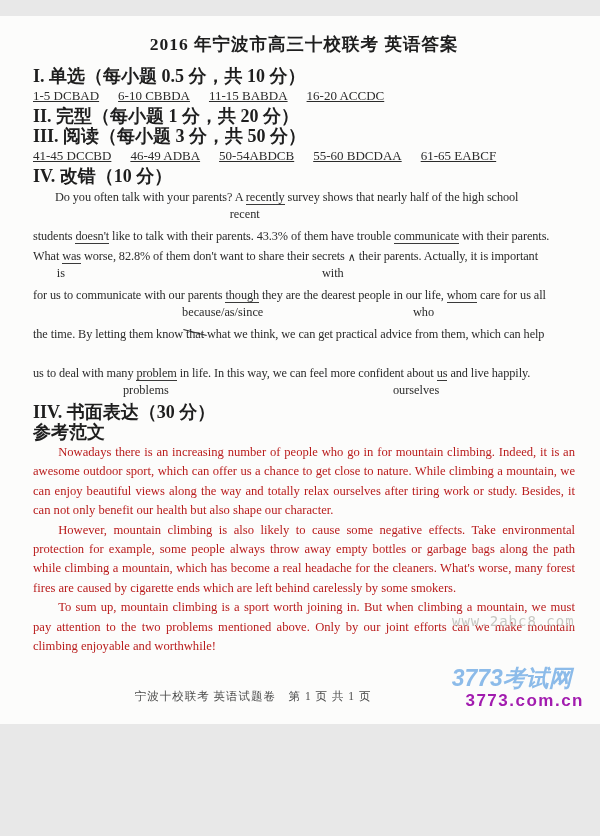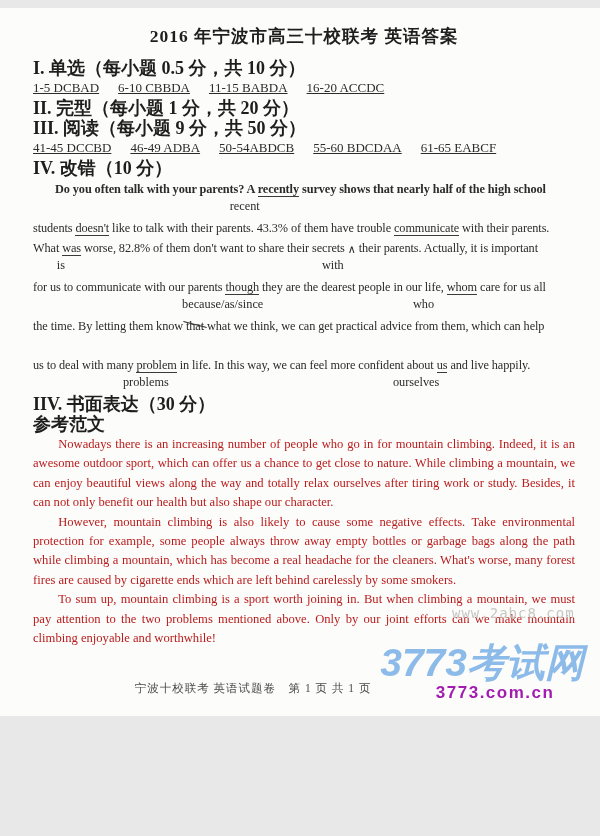--- a/index.html
+++ b/index.html
@@ -1,32 +1,32 @@
 <!DOCTYPE html>
 <html><head>
 <meta charset="utf-8">
 <style>
   html,body{margin:0;padding:0;background:#e8e8e8;}
   .page{
-    position:relative;width:600px;height:708px;margin:8px auto;
+    position:relative;width:600px;height:708px;margin:16px auto;
     background:#fcfcfb;color:#2b2b2b;overflow:hidden;
     font-family:"Liberation Serif","DejaVu Serif",serif;
   }
   .content{position:absolute;left:33px;right:25px;top:0;}
   .title{
     margin:16px 0 10px 0;text-align:center;font-size:17.5px;font-weight:bold;
     letter-spacing:1px;color:#1e1e1e;
   }
   .sec-head{font-size:18px;font-weight:bold;line-height:20px;color:#1e1e1e;white-space:nowrap;}
   .ans-line{font-size:13px;line-height:20px;white-space:nowrap;}
   .ans-line .ansgroup{display:inline-block;margin-right:19px;text-decoration:underline;}
   
   .corr{margin-top:1px;}
   .corr-text{font-size:12.3px;line-height:20px;white-space:nowrap;letter-spacing:-0.1px;}
-  .corr-text.indent{text-indent:22px;font-weight:bold;}
+  .corr-text.indent{text-indent:22px;}
   .corr-ans{position:relative;height:19px;font-size:12.3px;}
   .corr-ans .answord{position:absolute;top:0;white-space:nowrap;}
   .uline{border-bottom:1px solid #3a3a3a;padding-bottom:0px;}
   .dstrike{position:relative;display:inline-block;}
   .dstrike::after{
     content:"";position:absolute;left:-3px;right:-3px;top:40%;
     border-top:1.3px solid #2b2b2b;transform:rotate(14deg);
   }
   .caret{font-size:11px;position:relative;top:1px;}
   
@@ -38,42 +38,42 @@
   .watermark{
     position:absolute;left:452px;top:597px;font-size:14px;color:#c7c7c2;
     font-family:"DejaVu Sans Mono",monospace;letter-spacing:1px;
   }
   .footer-text{
     position:absolute;left:0;right:94px;bottom:20px;text-align:center;
     font-size:11.5px;color:#4a4a4a;letter-spacing:1px;white-space:nowrap;
   }
   .logo{position:absolute;right:16px;bottom:15px;text-align:center;line-height:1;
     font-family:"Liberation Sans","DejaVu Sans",sans-serif;}
-  .logo1{font-size:39px;font-weight:bold;font-style:italic;letter-spacing:0px;}
+  .logo1{font-size:23px;font-weight:bold;font-style:italic;letter-spacing:0px;}
   .logo2{font-size:17px;font-weight:bold;letter-spacing:1.5px;margin-top:2px;padding-left:26px;}
 </style>
 </head>
 <body>
 
 <div class="page">
   <div class="content">
 
     <h1 class="title">2016 年宁波市高三十校联考 英语答案</h1>
 
     <div>
       <div class="sec-head">I. 单选（每小题 0.5 分，共 10 分）</div>
       <div class="ans-line"><span class="ansgroup">1-5 DCBAD</span><span class="ansgroup">6-10 CBBDA</span><span class="ansgroup">11-15 BABDA</span><span class="ansgroup">16-20 ACCDC</span></div>
     </div>
 
     <div>
       <div class="sec-head">II. 完型（每小题 1 分，共 20 分）</div>
     </div>
 
     <div>
-      <div class="sec-head">III. 阅读（每小题 9 分，共 50 分）</div>
+      <div class="sec-head">III. 阅读（每小题 3 分，共 50 分）</div>
       <div class="ans-line"><span class="ansgroup">41-45 DCCBD</span><span class="ansgroup">46-49 ADBA</span><span class="ansgroup">50-54ABDCB</span><span class="ansgroup">55-60 BDCDAA</span><span class="ansgroup">61-65 EABCF</span></div>
     </div>
 
     <div>
       <div class="sec-head">IV. 改错（10 分）</div>
       <div class="corr">
           <div class="corr-text indent"><span>Do you often talk with your parents? A </span><span class="uline">recently</span><span> survey shows that nearly half of the high school</span></div>
           <div class="corr-ans">
             <span class="answord" style="left: 36.3%;">recent</span>
           </div>

